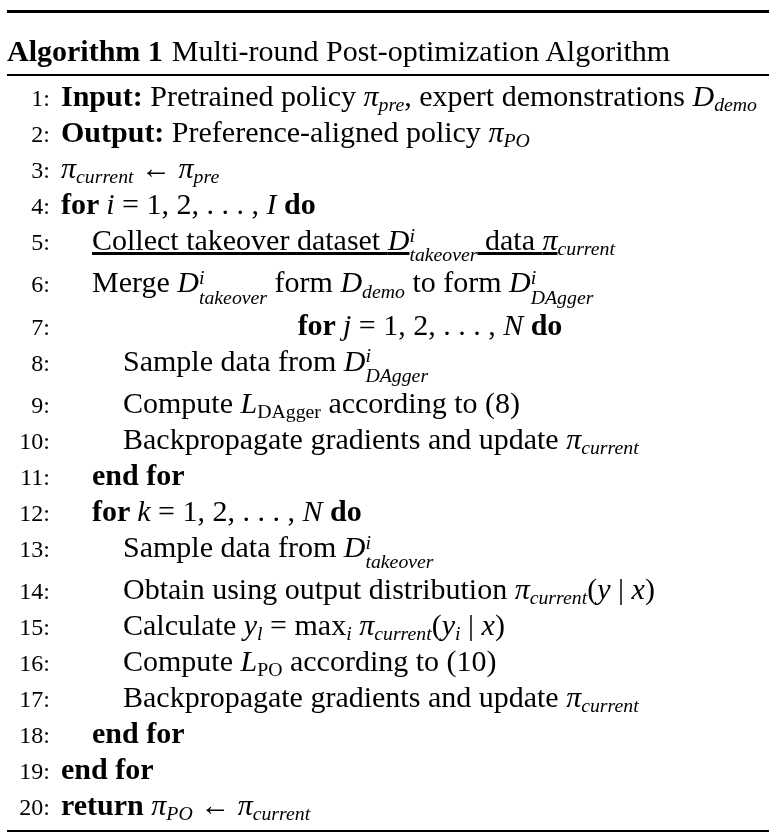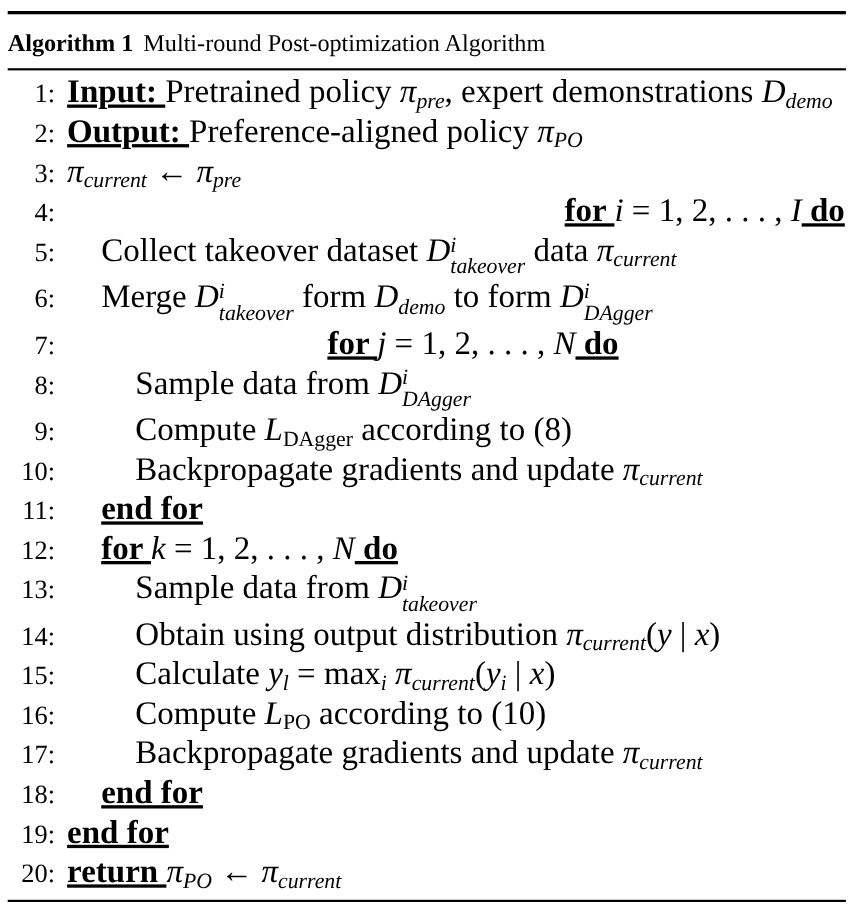--- a/index.html
+++ b/index.html
@@ -4,30 +4,30 @@
 <style>
   html,body{margin:0;padding:0;}
   body{
     width:779px;height:832px;overflow:hidden;
     background:#ffffff;color:#000000;
     font-family:"Liberation Serif","DejaVu Serif",serif;
   }
   .figure{padding-top:10px;}
   .rule-thick{height:3px;background:#000;margin:0 10px 0 7px;}
   .rule-thin{height:2px;background:#000;margin:0 10px 0 7px;}
-  .header{font-size:22px;line-height:36px;padding:8px 10px 5px 7px;}
+  .header{font-size:30px;line-height:36px;padding:20px 10px 5px 7px;}
   .header .label{font-weight:700;}
   .header .name{margin-left:9px;}
   .lines{padding:3px 11px 6px 7px;}
   .line{display:flex;align-items:baseline;}
   .num{flex:0 0 43px;text-align:right;font-size:24px;line-height:34px;}
   .content{flex:1;display:block;font-size:30px;line-height:34px;}
   .content.justify{text-align:justify;}
   .content.hang{text-indent:23px;margin-left:-23px;}
-  .kw{font-weight:700;text-decoration:underline;}
+  .kw{font-weight:700;}
   .it{font-style:italic;}
   .sb{font-size:.66em;line-height:0;vertical-align:-0.27em;font-style:italic;margin-top:25px;}
   .sb.rm{font-style:normal;}
   .ss{
     display:inline-flex;flex-direction:column;align-items:flex-start;
     font-size:.66em;line-height:1.0;vertical-align:0.42em;font-style:italic;
   }
 </style>
 </head>
 <body style="background: rgb(255, 255, 255); color: rgb(0, 0, 0);">
@@ -46,25 +46,25 @@
       <div class="line">
         <span class="num">2:</span>
         <span class="content" style="padding-left: 11px;"><span class="kw">Output: </span><span class="">Preference-aligned policy </span><span><span class="it">π</span><span class="sb">PO</span></span></span>
       </div>
       <div class="line">
         <span class="num">3:</span>
         <span class="content" style="padding-left: 11px;"><span><span class="it">π</span><span class="sb">current</span></span><span class=""> ← </span><span><span class="it">π</span><span class="sb">pre</span></span></span>
       </div>
       <div class="line">
         <span class="num">4:</span>
-        <span class="content" style="padding-left: 11px; text-align: right;"><span class="kw">for </span><span class="it">i</span><span class=""> = 1, 2, . . . , </span><span class="it">I</span><span class="kw"> do</span></span>
+        <span class="content" style="padding-left: 11px;"><span class="kw">for </span><span class="it">i</span><span class=""> = 1, 2, . . . , </span><span class="it">I</span><span class="kw"> do</span></span>
       </div>
       <div class="line">
         <span class="num">5:</span>
-        <span class="content" style="padding-left: 42px;"><span class="">Collect takeover dataset </span><span><span class="it">D</span><span class="ss">
+        <span class="content" style="padding-left: 42px; text-decoration: underline;"><span class="">Collect takeover dataset </span><span><span class="it">D</span><span class="ss">
               <span>i</span>
               <span class="">takeover</span>
             </span></span><span class=""> data </span><span><span class="it">π</span><span class="sb">current</span></span></span>
       </div>
       <div class="line">
         <span class="num">6:</span>
         <span class="content" style="padding-left: 42px; font-family: Liberation Serif, serif;"><span class="">Merge </span><span><span class="it">D</span><span class="ss">
               <span>i</span>
               <span class="">takeover</span>
             </span></span><span class=""> form </span><span><span class="it">D</span><span class="sb">demo</span></span><span class=""> to form </span><span><span class="it">D</span><span class="ss">

